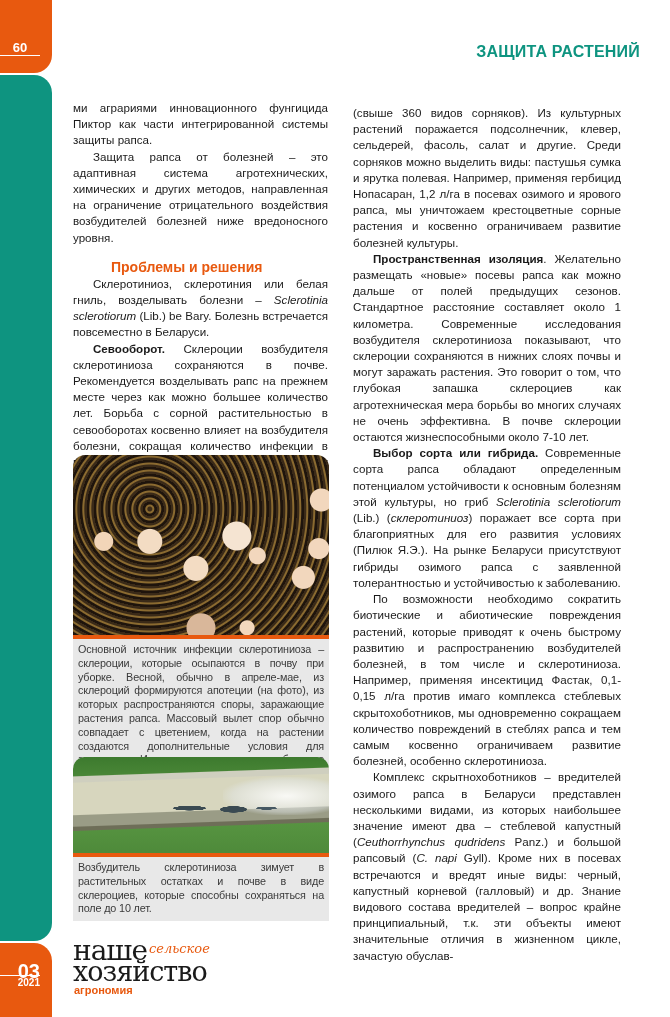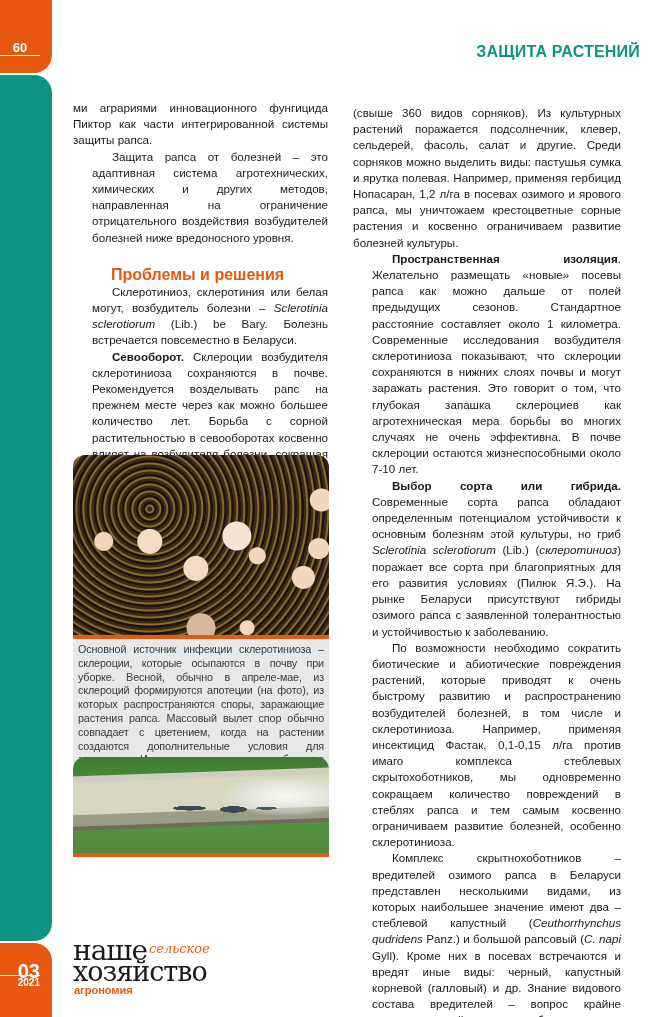--- a/index.html
+++ b/index.html
@@ -17,25 +17,25 @@
   .issue-num { position: absolute; left: 0; top: 960px; width: 40px; text-align: right; color: #fff; font-weight: bold; font-size: 20px; }
   .issue-line { position: absolute; left: 0; top: 975px; width: 40px; height: 1px; background: #fff; }
   .issue-year { position: absolute; left: 0; top: 977px; width: 40px; text-align: right; color: #fff; font-weight: bold; font-size: 10px; }
 
   .section-title { position: absolute; right: 30px; top: 43px; color: #0e9480; font-weight: bold; font-size: 16px; letter-spacing: 0.2px; }
 
   .col { position: absolute; font-size: 11.6px; line-height: 16.2px; text-align: justify; }
   .col-left { left: 73px; top: 100px; width: 255px; }
   .col-right { left: 353px; top: 105px; width: 268px; }
   .col p { margin: 0; }
-  .col p.ind { text-indent: 20px; margin-left: 19px; }
+  .col p.ind { text-indent: 20px; }
   .col b { font-weight: bold; }
   .col i { font-style: italic; }
 
-  .subhead { color: #e8590f; font-weight: bold; font-size: 16px; margin-top: 20px; line-height: 18px; padding-left: 38px; }
+  .subhead { color: #e8590f; font-weight: bold; font-size: 14px; margin-top: 12px; line-height: 18px; padding-left: 38px; }
 
   
   .figure { position: absolute; left: 73px; width: 256px; }
   .fig1 { top: 455px; }
   .fig2 { top: 757px; }
   .photo { width: 100%; border-top-left-radius: 12px; border-top-right-radius: 12px; overflow: hidden; position: relative; }
   .photo1 { height: 180px; background:
       radial-gradient(circle at 12% 48%, #f2d5b8 0 9px, transparent 10px),
       radial-gradient(circle at 30% 48%, #f3dcc3 0 12px, transparent 13px),
       radial-gradient(circle at 48% 63%, #f3dcc3 0 12px, transparent 13px),
@@ -75,36 +75,37 @@
 
 <div class="page-num">60</div>
 <div class="page-num-line"></div>
 
 <div class="section-title">ЗАЩИТА РАСТЕНИЙ</div>
 
 <div class="col col-left">
   <p>ми аграриями инновационного фунгицида Пиктор как части интегрированной системы защиты рапса.</p>
   <p class="ind">Защита рапса от болезней – это адаптивная система агротехнических, химических и других методов, направленная на ограничение отрицательного воздействия возбудителей болезней ниже вредоносного уровня.</p>
   <div class="subhead">Проблемы и решения</div>
-  <p class="ind"><span>Склеротиниоз, склеротиния или белая могут, возбудитель болезни – </span><i>Sclerotinia sclerotiorum</i><span> (Lib.) be Bary. Болезнь встречается повсеместно в Беларуси.</span></p>
+  <p class="ind"><span>Склеротиниоз, склеротиния или белая гниль, возделывать болезни – </span><i>Sclerotinia sclerotiorum</i><span> (Lib.) be Bary. Болезнь встречается повсеместно в Беларуси.</span></p>
   <p class="ind"><b>Севооборот.</b><span> Склероции возбудителя склеротиниоза сохраняются в почве. Рекомендуется возделывать рапс на прежнем месте через как можно большее количество лет. Борьба с сорной растительностью в севооборотах косвенно влияет на возбудителя болезни, сокращая количество инфекции в почве. Патоген может развиваться на многих двудольных сорных растениях</span></p>
 </div>
 
 <div class="figure fig1">
   <div class="photo photo1" title="Апотеции склероциев на почве"></div>
   <div class="fig-rule"></div>
   <div class="caption">Основной источник инфекции склеротиниоза – склероции, которые осыпаются в почву при уборке. Весной, обычно в апреле-мае, из склероций формируются апотеции (на фото), из которых распространяются споры, заражающие растения рапса. Массовый вылет спор обычно совпадает с цветением, когда на растении создаются дополнительные условия для заражения. Именно в этот период необходимо защитить культуру фунгицидом Пиктор.</div>
 </div>
 
 <div class="figure fig2">
   <div class="photo photo2" title="Склероции в стебле рапса">
     <div class="mycelium"></div>
     <div class="sclerotia"></div>
   </div>
   <div class="fig-rule"></div>
+  <div class="caption">Возбудитель склеротиниоза зимует в растительных остатках и почве в виде склероциев, которые способны сохраняться на поле до 10 лет.</div>
 </div>
 
 <div class="col col-right">
   <p>(свыше 360 видов сорняков). Из культурных растений поражается подсолнечник, клевер, сельдерей, фасоль, салат и другие. Среди сорняков можно выделить виды: пастушья сумка и ярутка полевая. Например, применяя гербицид Нопасаран, 1,2 л/га в посевах озимого и ярового рапса, мы уничтожаем крестоцветные сорные растения и косвенно ограничиваем развитие болезней культуры.</p>
   <p class="ind"><b>Пространственная изоляция</b><span>. Желательно размещать «новые» посевы рапса как можно дальше от полей предыдущих сезонов. Стандартное расстояние составляет около 1 километра. Современные исследования возбудителя склеротиниоза показывают, что склероции сохраняются в нижних слоях почвы и могут заражать растения. Это говорит о том, что глубокая запашка склероциев как агротехническая мера борьбы во многих случаях не очень эффективна. В почве склероции остаются жизнеспособными около 7-10 лет.</span></p>
   <p class="ind"><b>Выбор сорта или гибрида.</b><span> Современные сорта рапса обладают определенным потенциалом устойчивости к основным болезням этой культуры, но гриб </span><i>Sclerotinia sclerotiorum</i><span> (Lib.) (</span><i>склеротиниоз</i><span>) поражает все сорта при благоприятных для его развития условиях (Пилюк Я.Э.). На рынке Беларуси присутствуют гибриды озимого рапса с заявленной толерантностью и устойчивостью к заболеванию.</span></p>
   <p class="ind">По возможности необходимо сократить биотические и абиотические повреждения растений, которые приводят к очень быстрому развитию и распространению возбудителей болезней, в том числе и склеротиниоза. Например, применяя инсектицид Фастак, 0,1-0,15 л/га против имаго комплекса стеблевых скрытохоботников, мы одновременно сокращаем количество повреждений в стеблях рапса и тем самым косвенно ограничиваем развитие болезней, особенно склеротиниоза.</p>
   <p class="ind"><span>Комплекс скрытнохоботников – вредителей озимого рапса в Беларуси представлен несколькими видами, из которых наибольшее значение имеют два – стеблевой капустный (</span><i>Ceuthorrhynchus qudridens</i><span> Panz.) и большой рапсовый (</span><i>C. napi</i><span> Gyll). Кроме них в посевах встречаются и вредят иные виды: черный, капустный корневой (галловый) и др. Знание видового состава вредителей – вопрос крайне принципиальный, т.к. эти объекты имеют значительные отличия в жизненном цикле, зачастую обуслав-</span></p>
 </div>
 

